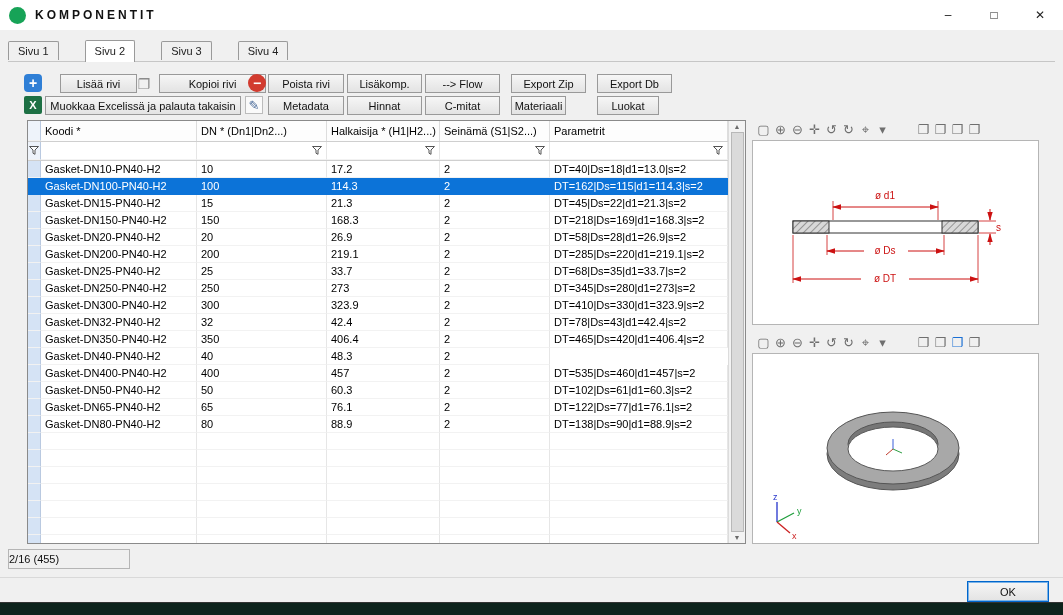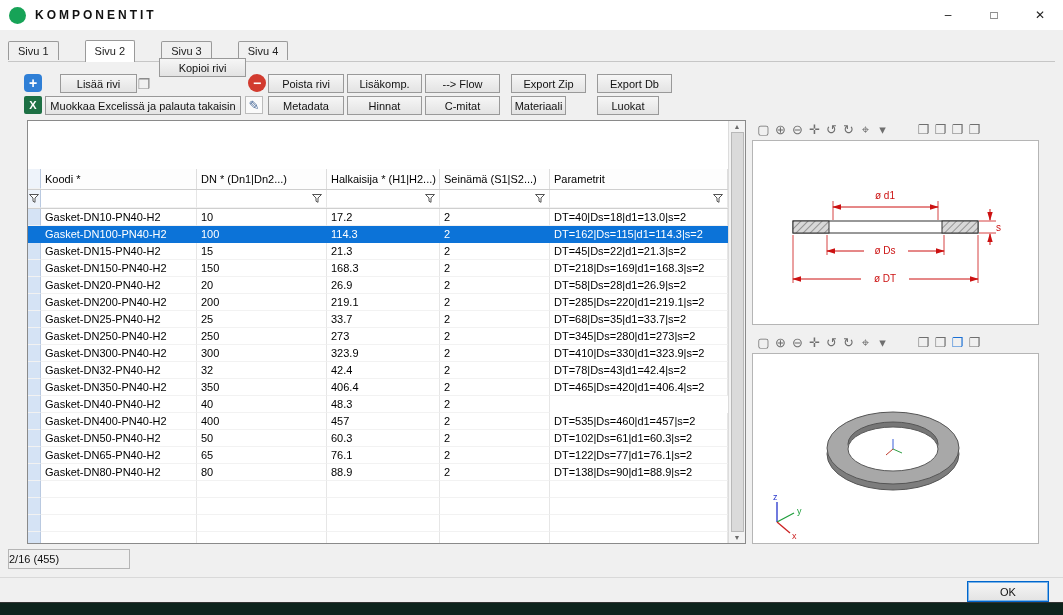--- a/index.html
+++ b/index.html
@@ -26,32 +26,32 @@
        border:1px solid #999;font-size:11px;display:flex;align-items:center;justify-content:center;
        color:#111;box-sizing:border-box;white-space:nowrap;overflow:hidden;}
   .ibtn{position:absolute;width:18px;height:18px;display:flex;align-items:center;justify-content:center;
         font-weight:bold;box-sizing:border-box;}
   .ibtn.add{background:#2f7fd6;border-radius:4px;color:#fff;font-size:14px;}
   .ibtn.remove{background:#d23b2f;border-radius:9px;color:#fff;font-size:14px;}
   .ibtn.copyic{color:#8b8b8b;font-size:14px;font-weight:normal;}
   .ibtn.excel{background:#1d7044;border-radius:2px;color:#fff;font-size:11px;}
   .ibtn.metaic{color:#4a6b9a;font-size:13px;font-weight:normal;border:1px solid #bcbcbc;background:#fafafa;}
   .p-add{left:24px;top:74px}.p-lisaa{left:60px;top:74px;width:77px}
-  .p-copyic{left:135px;top:75px}.p-kopioi{left:159px;top:58px;width:87px}
+  .p-copyic{left:135px;top:75px}.p-kopioi{left:159px;top:74px;width:107px}
   .p-removeic{left:248px;top:74px}.p-poista{left:268px;top:74px;width:76px}
   .p-lisakomp{left:347px;top:74px;width:75px}.p-flow{left:425px;top:74px;width:75px}
   .p-zip{left:511px;top:74px;width:75px}.p-db{left:597px;top:74px;width:75px}
   .p-excel{left:24px;top:96px}.p-muokkaa{left:45px;top:96px;width:196px}
   .p-metaic{left:245px;top:96px}.p-metadata{left:268px;top:96px;width:76px}
   .p-hinnat{left:347px;top:96px;width:75px}.p-cmitat{left:425px;top:96px;width:75px}
   .p-materiaali{left:511px;top:96px;width:55px}.p-luokat{left:597px;top:96px;width:62px}
   
   .grid{position:absolute;left:27px;top:120px;width:719px;height:424px;background:#fff;
         border:1px solid #8a8a8a;box-sizing:border-box;overflow:hidden;font-size:11px;}
-  .grid-inner{position:absolute;left:0;top:0;right:17px;bottom:0;overflow:hidden;margin-top:48px;}
+  .grid-inner{position:absolute;left:0;top:0;right:17px;bottom:0;overflow:hidden;}
   .grid-cols{display:grid;grid-template-columns:13px 156px 130px 113px 110px 1fr;}
   #ghead{height:20px;border-bottom:1px solid #cfcfcf;background:#fdfdfd;}
   #gfilter{height:18px;border-bottom:1px solid #cfcfcf;background:#fff;}
   .cell{border-right:1px solid #e6e6e6;border-bottom:1px solid #f2f2f2;padding:0 4px;
         display:flex;align-items:center;white-space:nowrap;overflow:hidden;box-sizing:border-box;}
   .hcell{border-right:1px solid #ddd;border-bottom:none;color:#000;}
   .ind{background:#d5e3f5;border-right:1px solid #b9c9e0;padding:0;}
   #ghead .ind,#gfilter .ind{background:#eef3fa;}
   .grow{height:17px;}
   .grow .cell{height:17px;}

